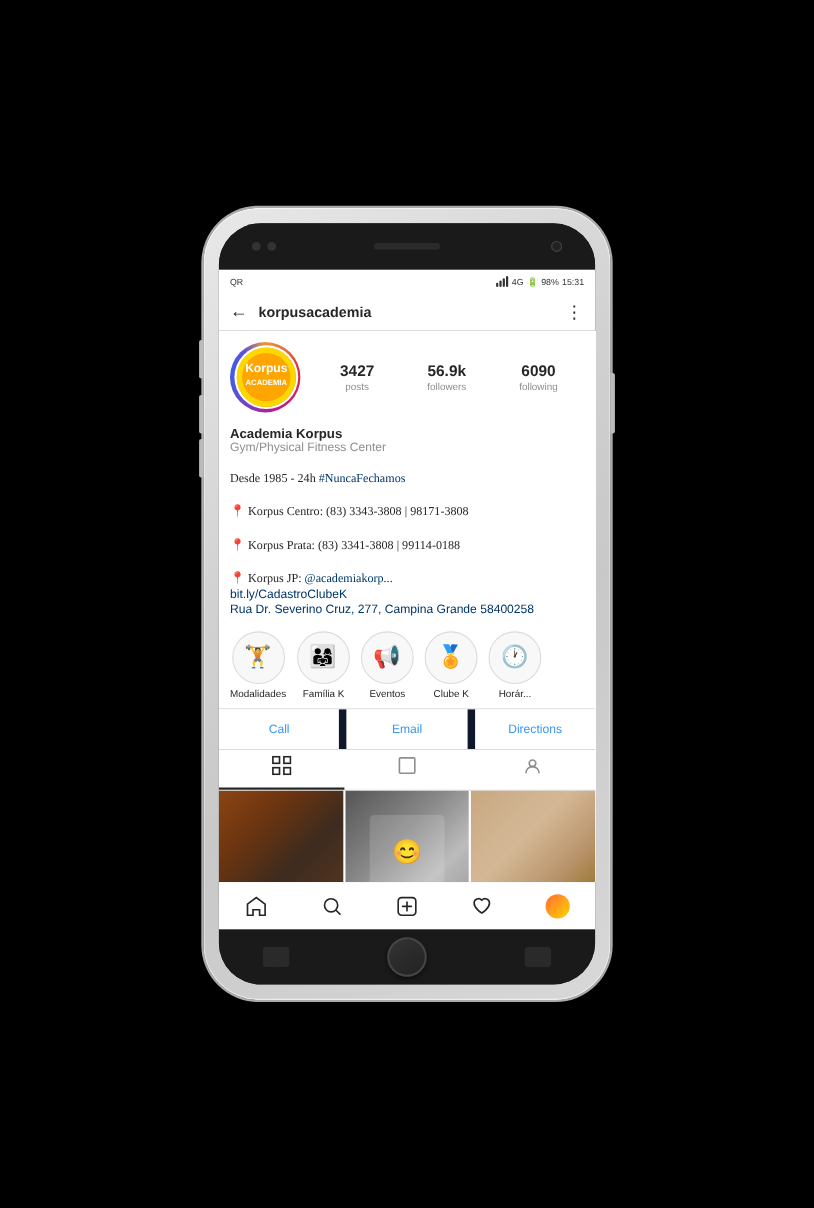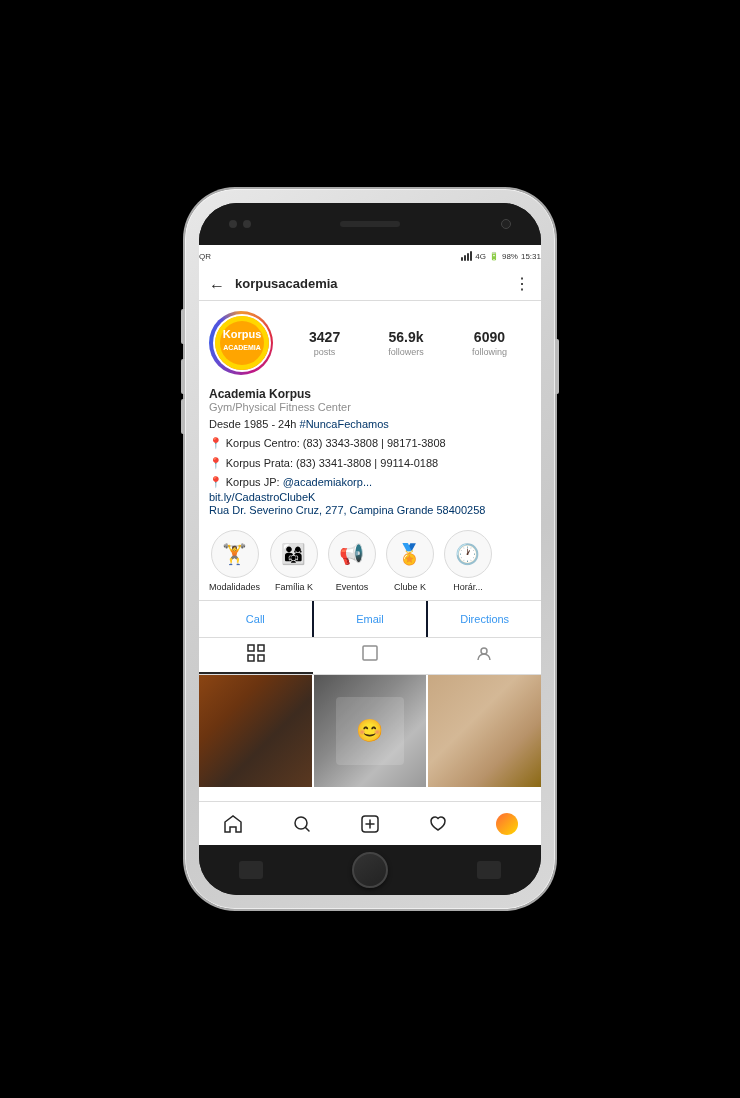--- a/index.html
+++ b/index.html
@@ -107,21 +107,21 @@
       flex-direction: column;
     }
 
     
     .status-bar {
       background: #fff;
       height: 22px;
       display: flex;
       align-items: center;
       justify-content: space-between;
-      padding: 0 0;
+      padding: 0 10px;
       flex-shrink: 0;
     }
     .status-left {
       font-size: 8px;
       color: #333;
     }
     .status-right {
       display: flex;
       align-items: center;
       gap: 3px;
@@ -291,21 +291,22 @@
       color: #262626;
     }
     .bio-category {
       font-size: 11px;
       color: #8e8e8e;
     }
     .bio-text {
       font-size: 11px;
       color: #262626;
       line-height: 1.4;
-      margin-top: 4px;
+      margin-top: 15px;
+      font-family: Liberation Serif, serif;
     }
     .bio-link {
       font-size: 11px;
       color: #003569;
       cursor: pointer;
     }
     .bio-hashtag {
       color: #003569;
     }
     .bio-address {
@@ -357,21 +358,21 @@
     }
     .action-btn {
       flex: 1;
       height: 36px;
       background: #fff;
       border: none;
       font-size: 11px;
       color: #3897f0;
       font-weight: 500;
       cursor: pointer;
-      border-right: 2px solid #0f172a;
+      border-right: 7px solid #0f172a;
       display: flex;
       align-items: center;
       justify-content: center;
     }
     .action-btn:last-child { border-right: none; }
 
     
     .tab-bar {
       display: flex;
       border-bottom: 1px solid #dbdbdb;

